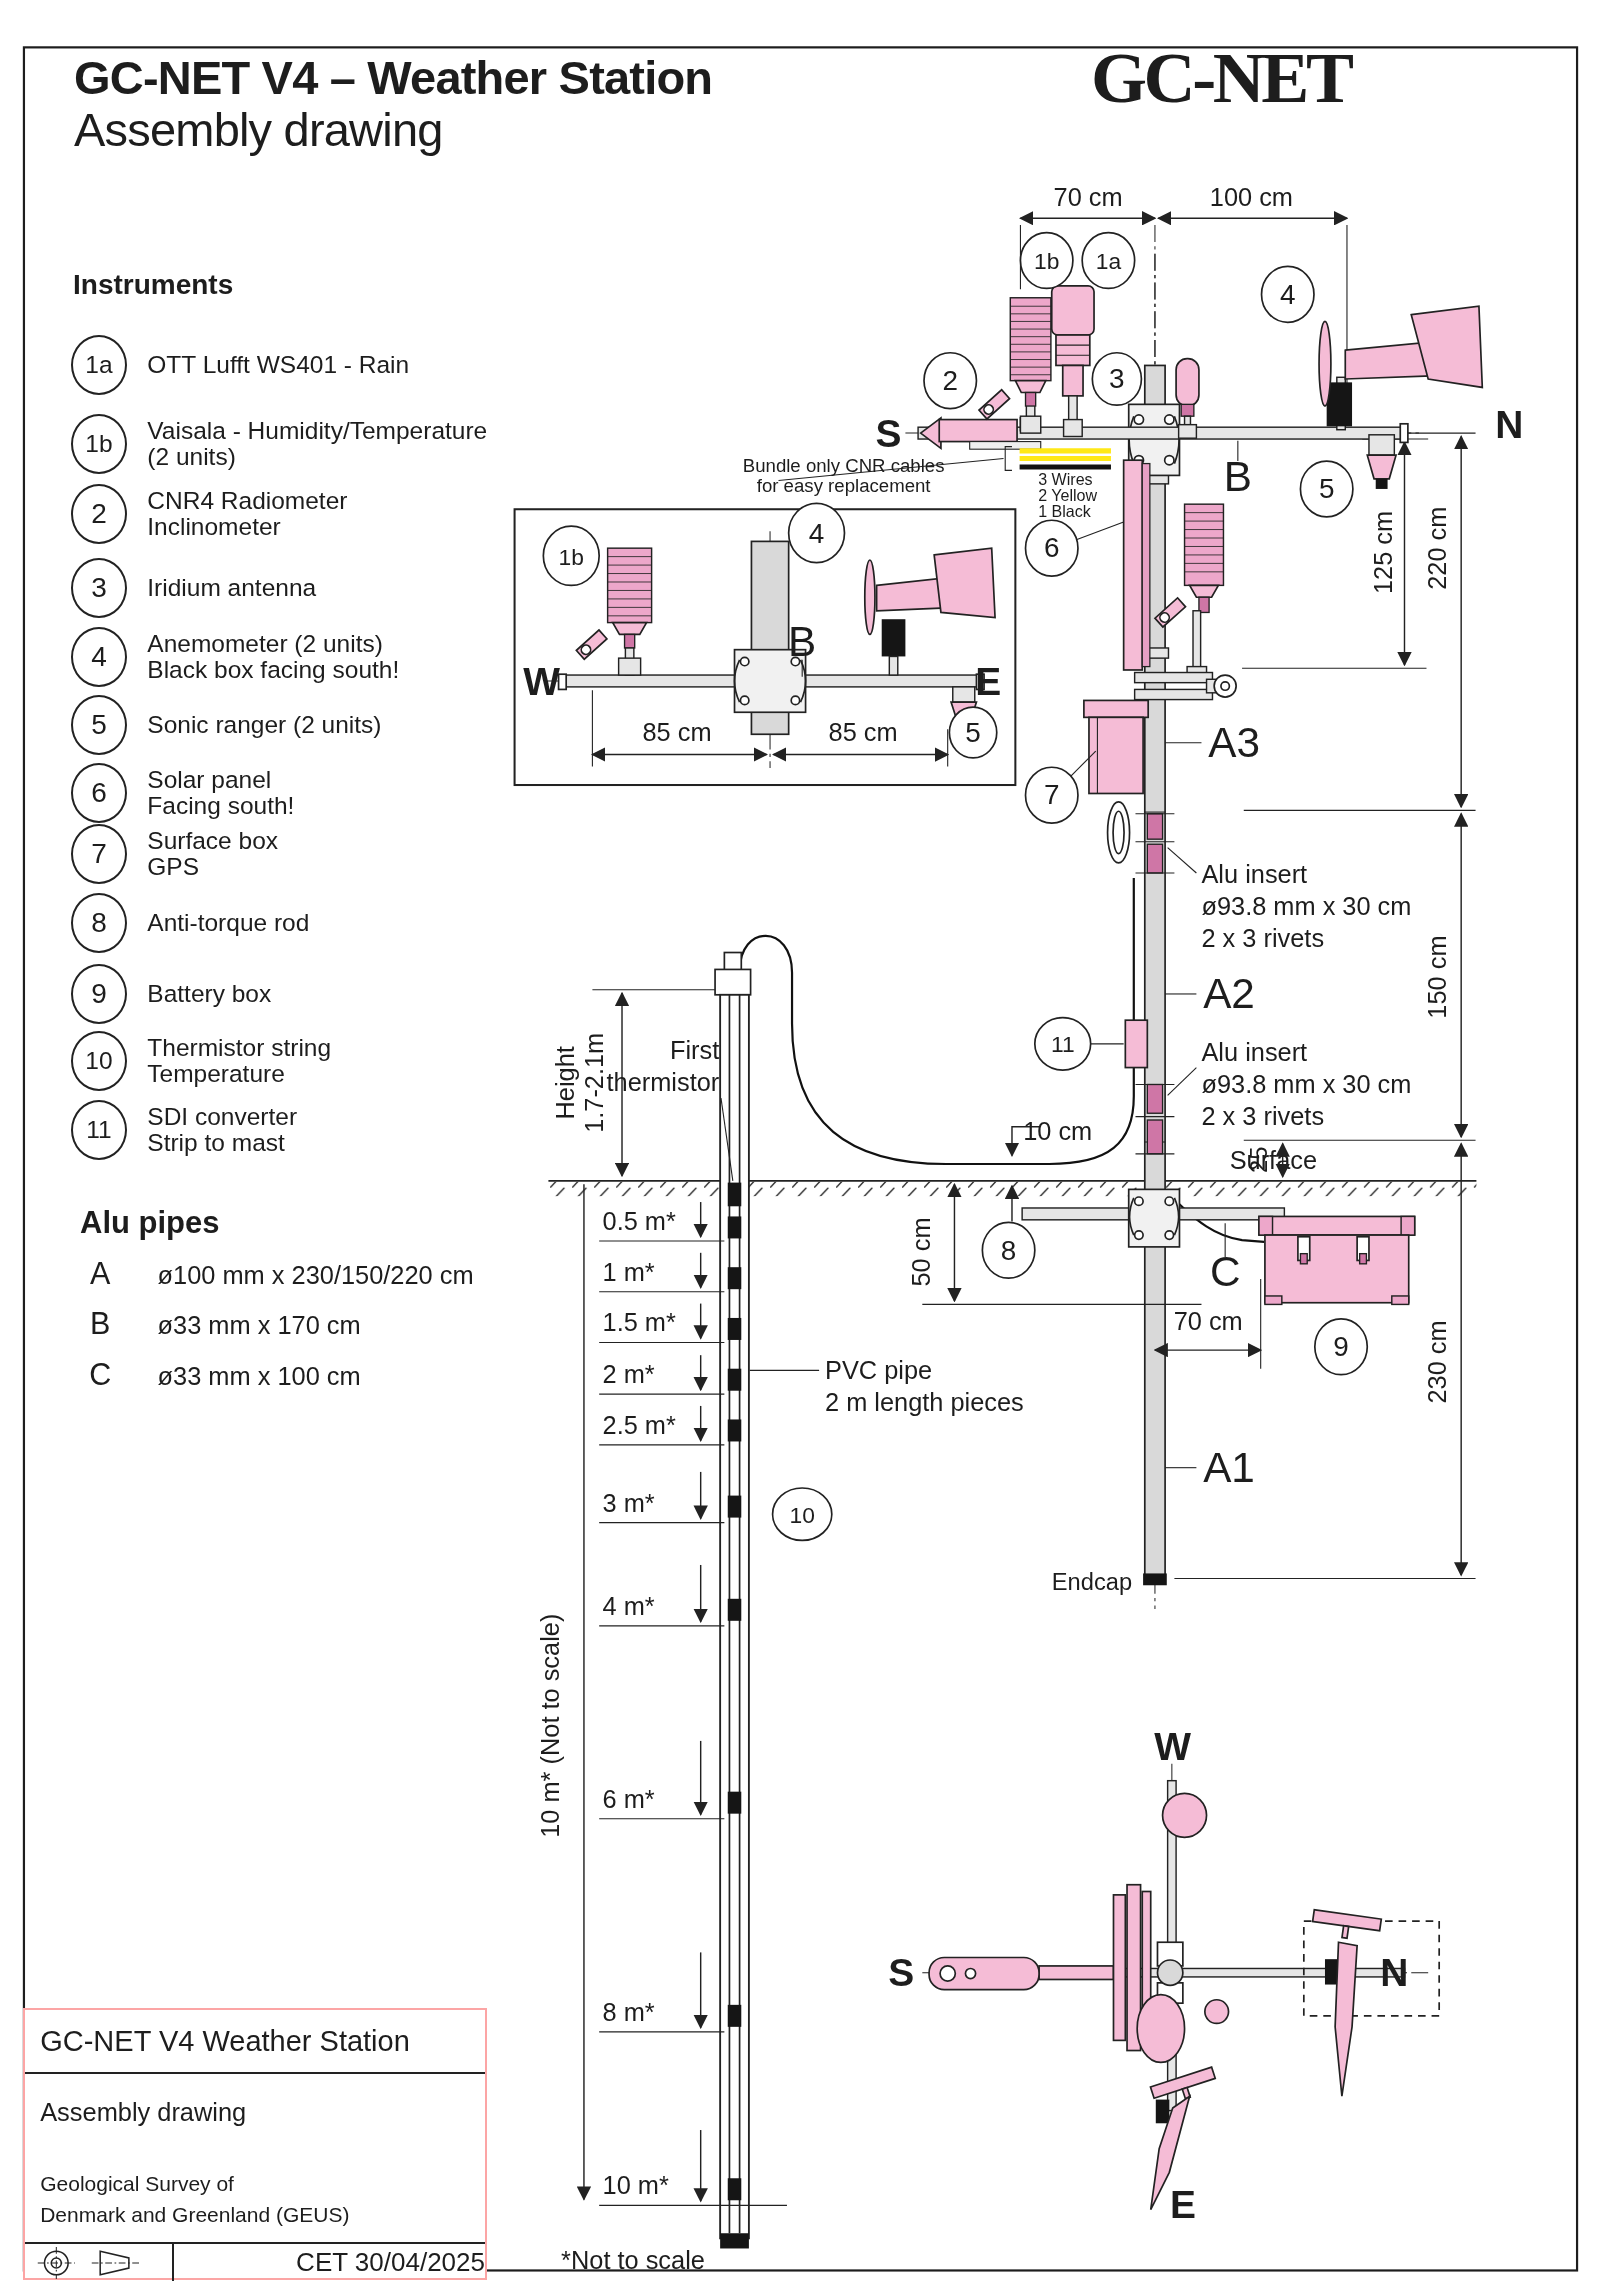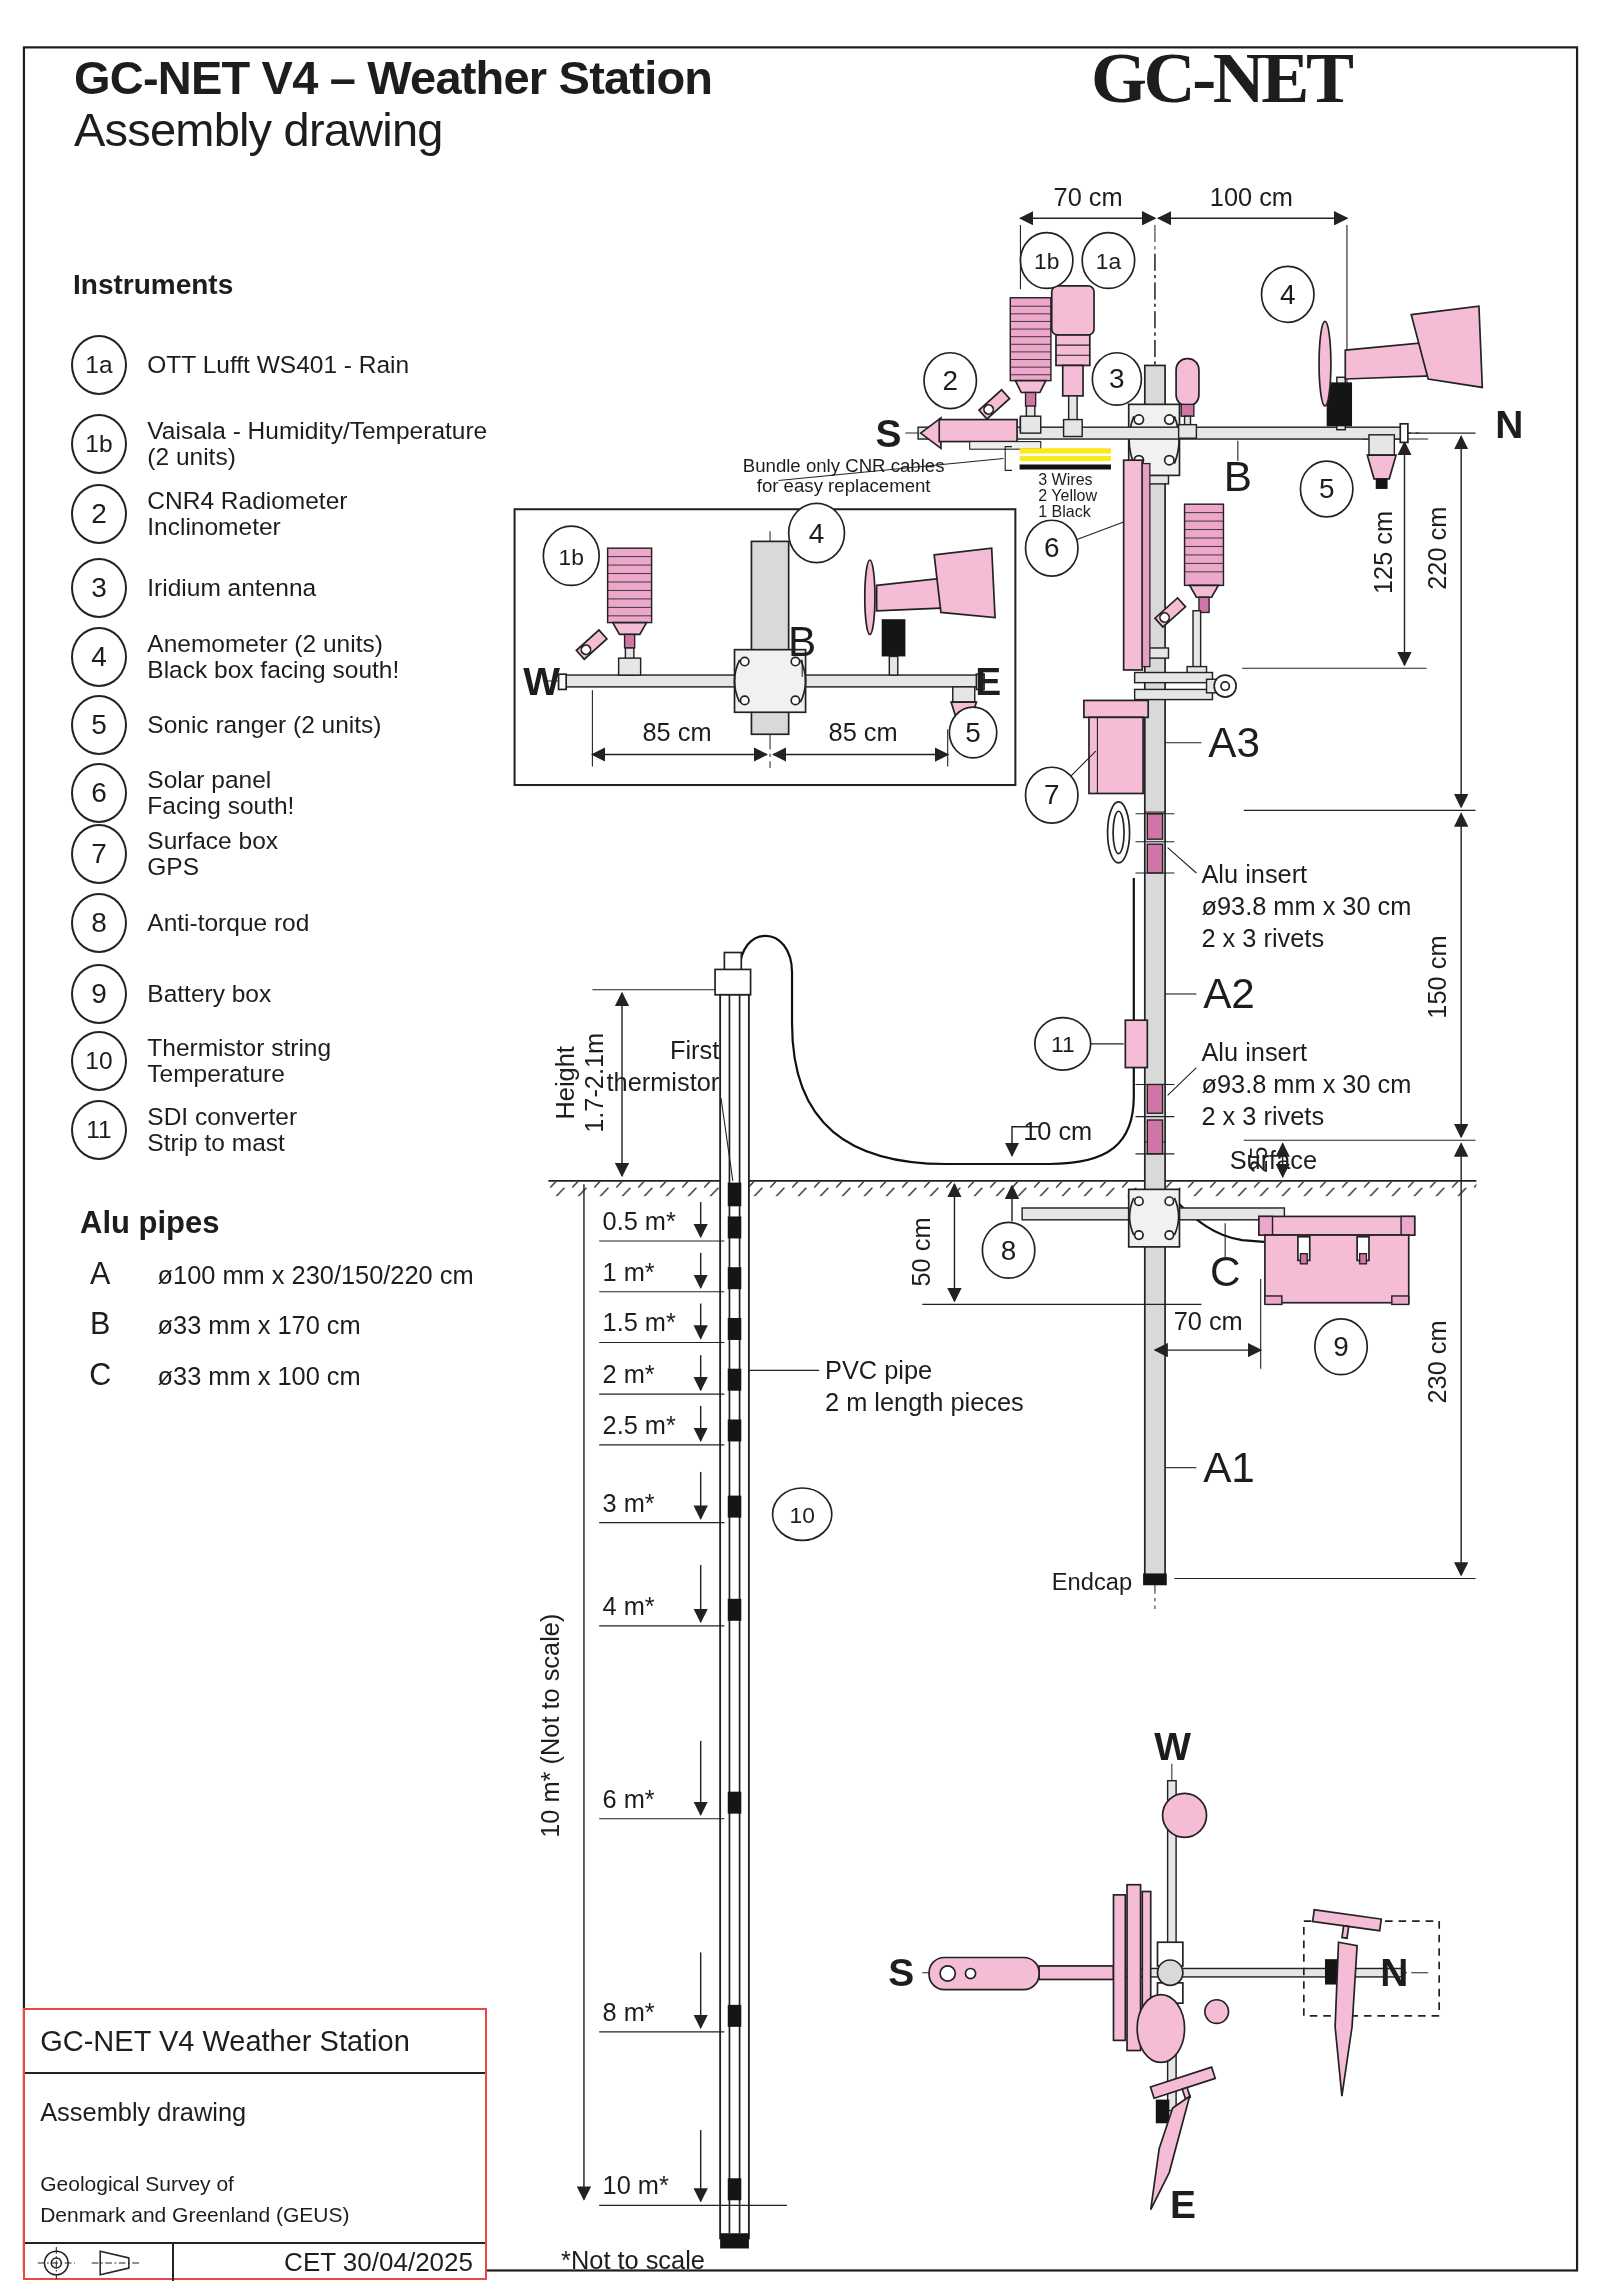--- a/index.html
+++ b/index.html
@@ -16,28 +16,28 @@
   
   .irow{position:absolute;display:flex;align-items:center;gap:20.3px;height:58px}
   .circ{width:52px;height:56px;border:2.2px solid #222;border-radius:50%;display:flex;align-items:center;justify-content:center;
         font-size:28px;flex:0 0 auto;background:#fff}
   .circ.small{font-size:24.5px}
   .ilab{font-size:24.5px;line-height:26px;white-space:nowrap}
   .arow{position:absolute;display:flex;align-items:baseline;gap:42px}
   .aletter{font-size:30.5px;width:30.5px;text-align:center}
   .aspec{font-size:25.4px}
   
-  .tb{position:absolute;left:23px;top:2008px;width:464px;height:272px;border:2px solid #ef4444;background:#fff;box-sizing:border-box}
+  .tb{position:absolute;left:23px;top:2008px;width:464px;height:272px;border:2px solid #fca5a5;background:#fff;box-sizing:border-box}
   .tb .r1{height:62px;border-bottom:2px solid #222;display:flex;align-items:center;padding-left:15.2px;font-size:29px}
   .tb .r2{height:168px;border-bottom:2px solid #222;position:relative}
   .tb .r2 .ad{position:absolute;left:15.2px;top:24px;font-size:25.4px}
   .tb .r2 .org{position:absolute;left:15.2px;bottom:12px;font-size:21px;line-height:30.5px}
   .tb .r3{height:37px;display:flex}
   .tb .c1{width:147px;border-right:2px solid #222;display:flex;align-items:center;justify-content:center}
-  .tb .c2{flex:1;display:flex;align-items:center;justify-content:flex-end;padding-right:12px;font-size:26px}
+  .tb .c2{flex:1;display:flex;align-items:center;justify-content:flex-end;padding-right:0;font-size:26px}
 </style>
 </head>
 <body>
 
 <svg id="art" width="1601" height="2295" viewBox="0 0 1892 2713" xmlns="http://www.w3.org/2000/svg">
 <defs>
   <marker id="ar" viewBox="0 0 10 10" refX="9" refY="5" markerWidth="10" markerHeight="10" orient="auto-start-reverse">
     <path d="M0 0 L10 5 L0 10 z" fill="#222"></path>
   </marker>
   <pattern id="hatch" width="26" height="18" patternUnits="userSpaceOnUse">

